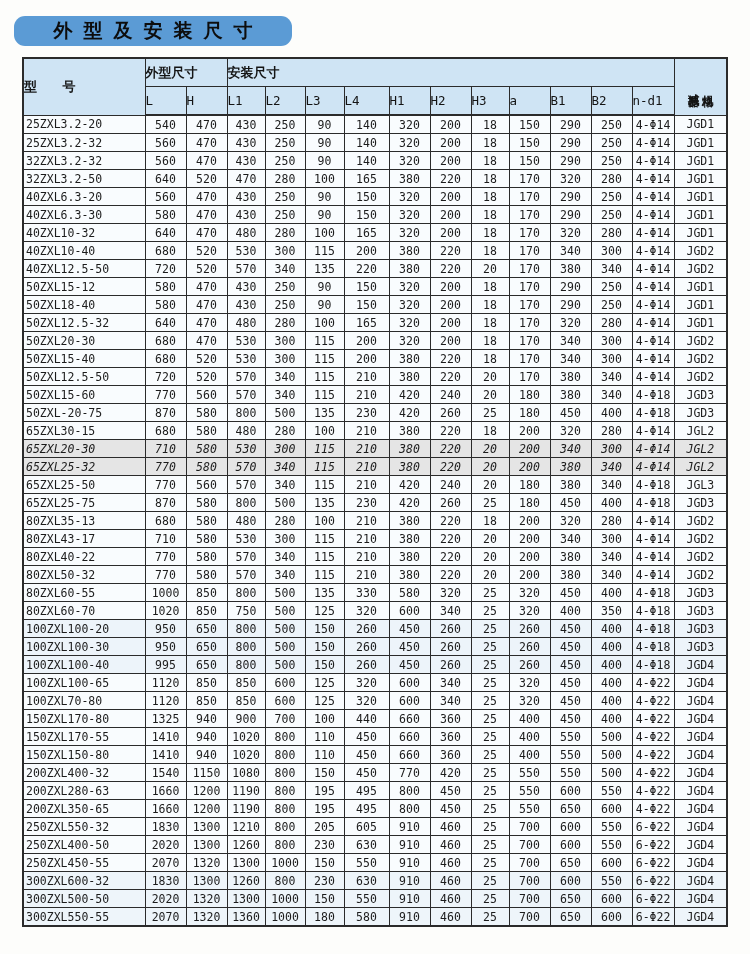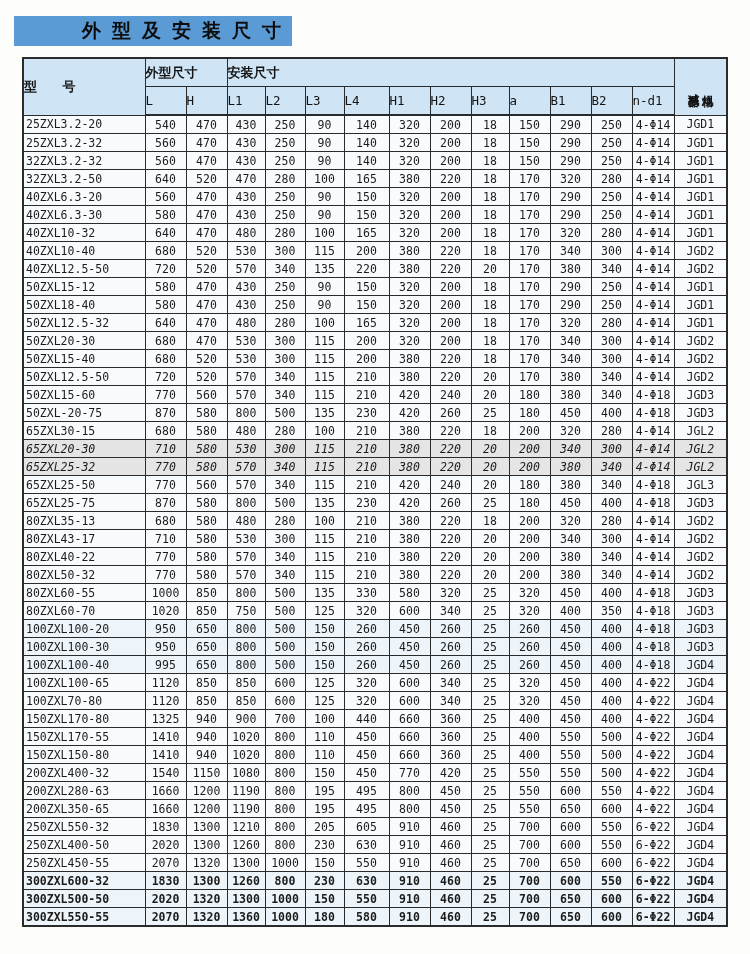--- a/index.html
+++ b/index.html
@@ -17,21 +17,22 @@
   }
   .title-banner {
     position: absolute;
     left: 14px;
     top: 16px;
     width: 278px;
     height: 30px;
     background: var(--banner-blue, #5b9bd5);
     display: flex;
     align-items: center;
-    justify-content: flex-end;
+    justify-content: center;
+    border-radius: 11px;
   }
   .title-banner .title-text {
     font-size: 19px;
     font-weight: bold;
     color: #0d0d0d;
     letter-spacing: 11px;
     padding-left: 11px; 
     white-space: nowrap;
   }
   .table-wrap {
@@ -100,21 +101,21 @@
     background: transparent;
   }
   tbody td.model-cell {
     text-align: left;
     padding-left: 2px;
   }
   
   tbody tr { background: #f9fcfe; }
   tbody tr:nth-child(19), tbody tr:nth-child(20) { background: #e5e5e5; font-style: italic; }
   tbody tr:nth-child(29), tbody tr:nth-child(30), tbody tr:nth-child(31) { background: #edf4fa; }
-  tbody tr:nth-child(n+43) { background: #eef5fa; font-weight: bold; }
+  tbody tr:nth-child(n+43) { background: #eef5fa; }
 </style>
 </head>
 <body>
 
 <div class="page">
 
   <div class="title-banner">
     <span class="title-text">外型及安装尺寸</span>
   </div>
 

